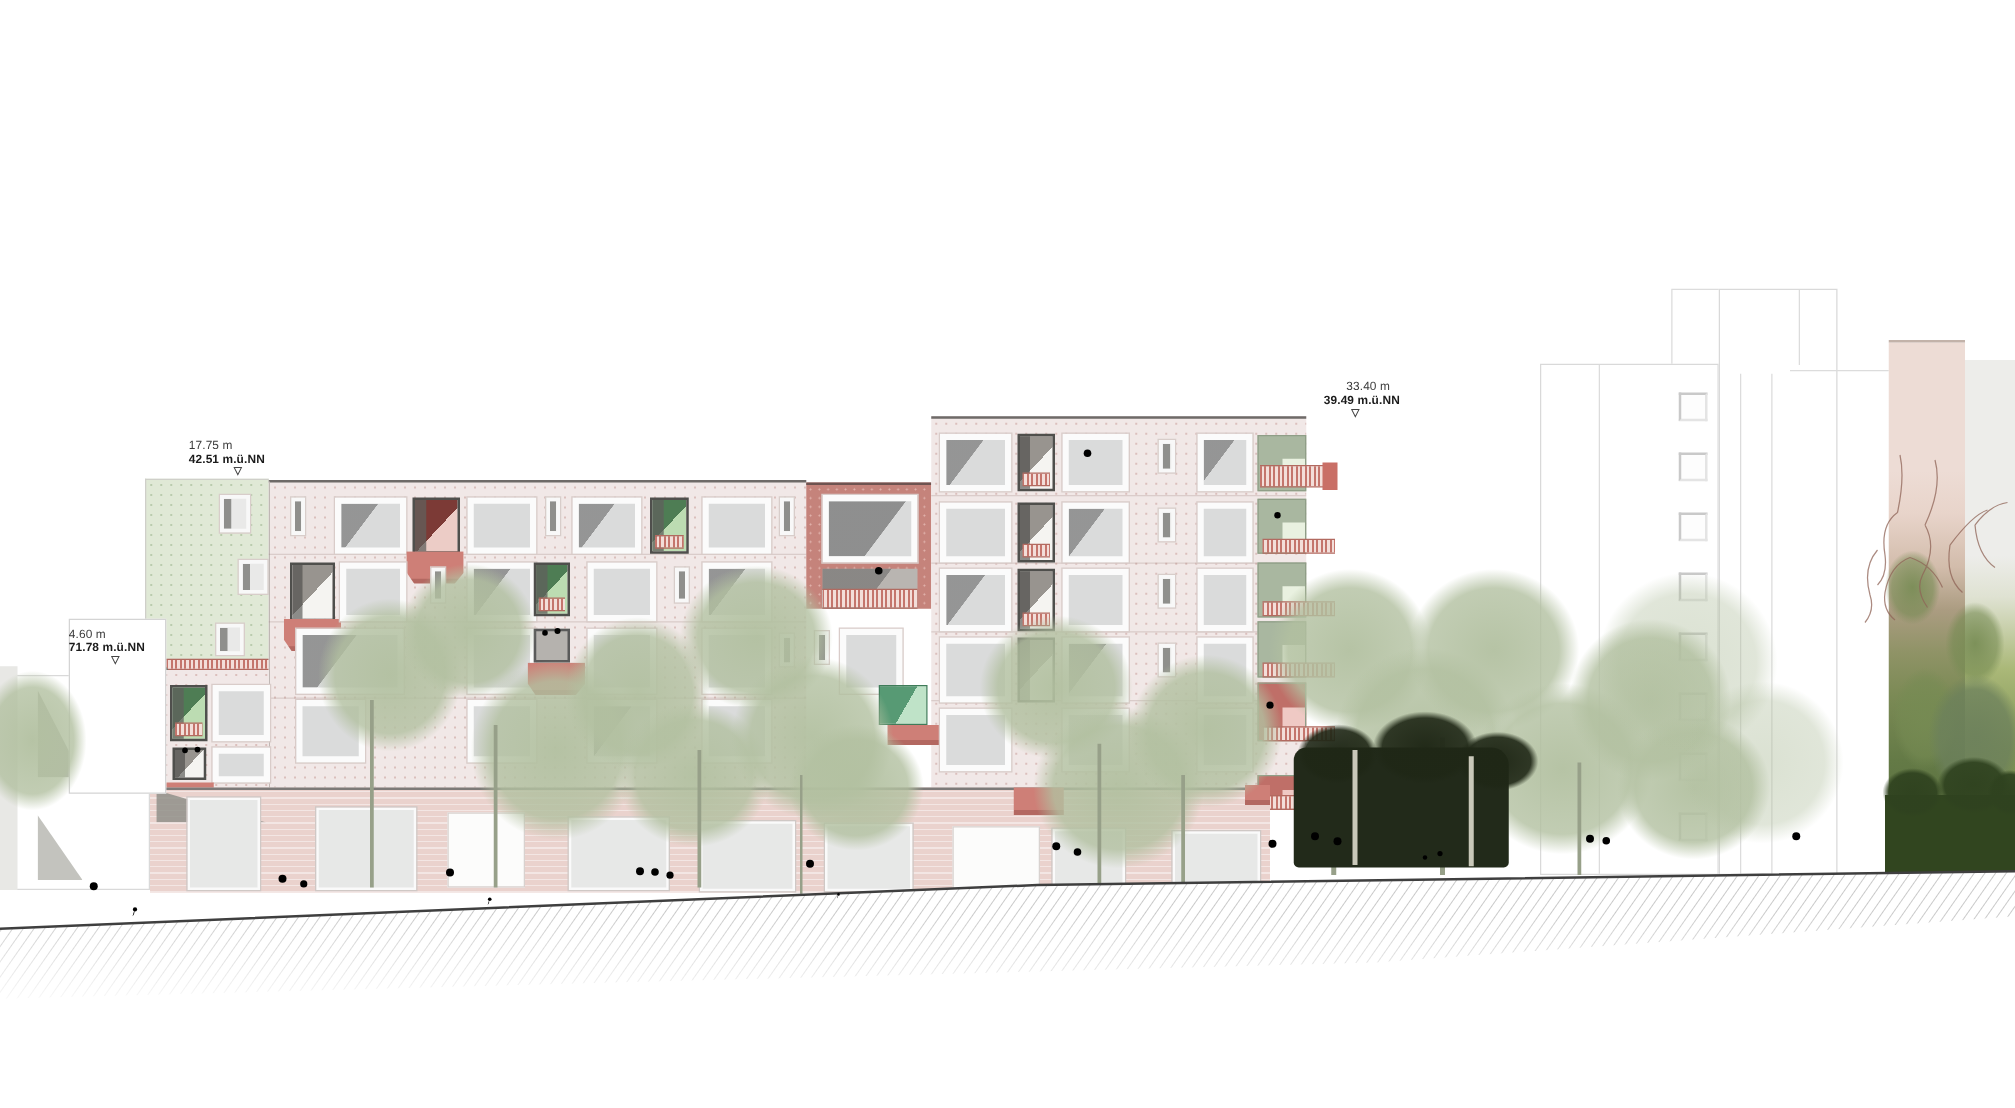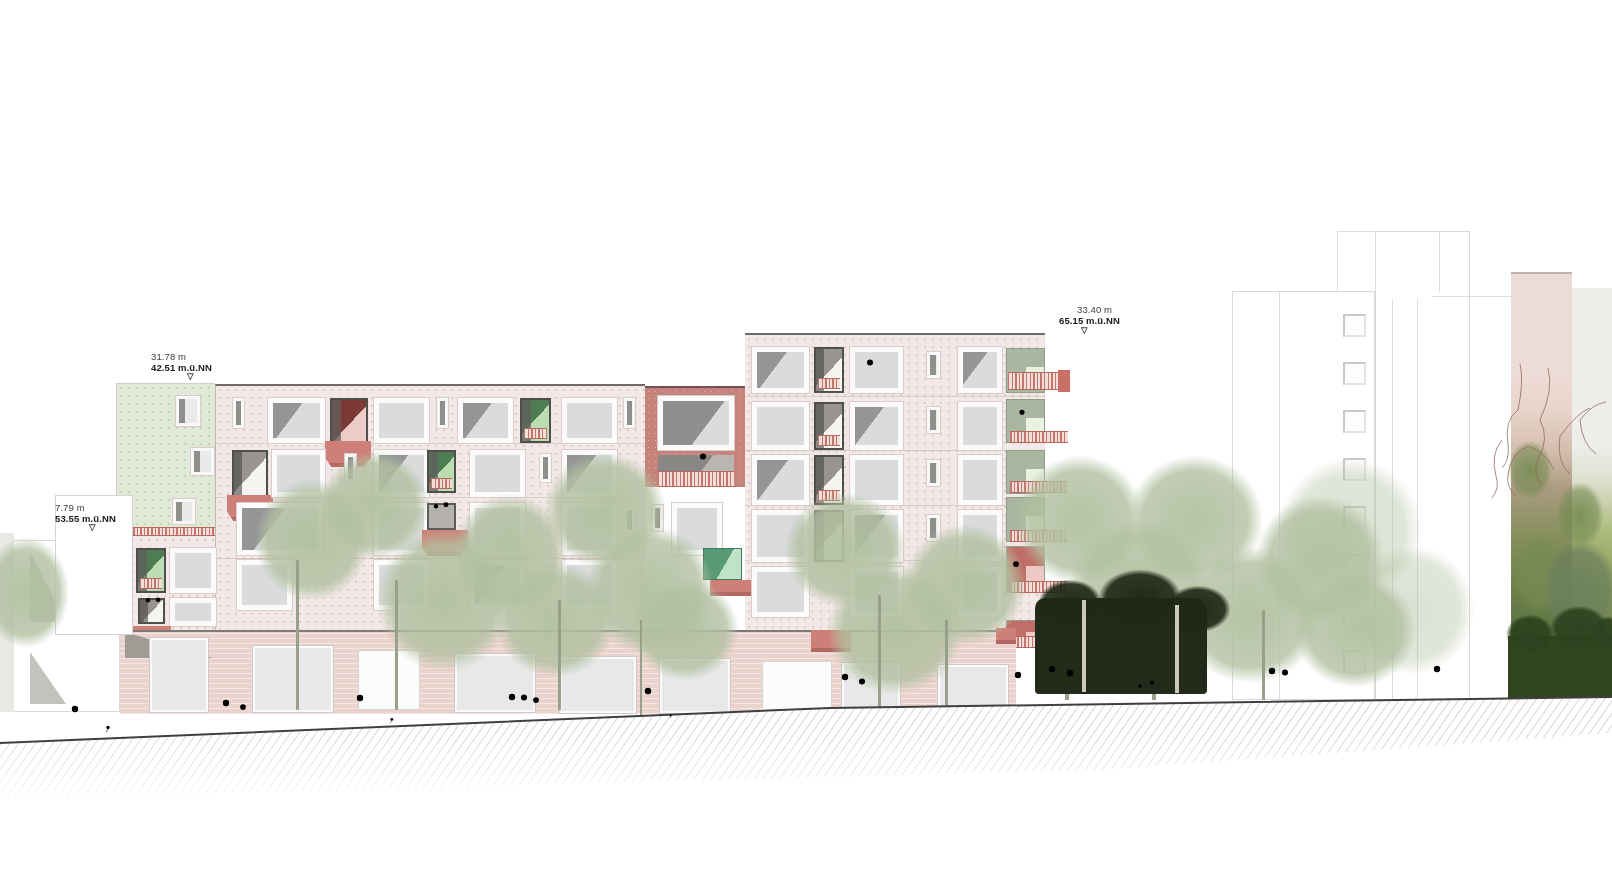--- a/index.html
+++ b/index.html
@@ -338,28 +338,28 @@
       <use href="#pers" transform="translate(1022,437) scale(0.8)"></use>
       <use href="#pers" transform="translate(1016,592) scale(0.9)"></use>
       <use href="#pers" transform="translate(436,528) scale(0.7)"></use>
       <use href="#pers" transform="translate(446,528) scale(0.75)"></use>
       <use href="#pers" transform="translate(148,622) scale(0.7)"></use>
       <use href="#pers" transform="translate(158,622) scale(0.72)"></use>
     </g>
   </svg>
 
   <div class="ann" style="left:151px;top:351px">
-    <div>31.78 m</div>
+    <div>17.75 m</div>
     <div class="lv">42.51 m.ü.NN</div>
     <b class="mk" style="left:36px;top:21px">▽</b>
   </div>
   <div class="ann" style="left:55px;top:502px">
-    <div>7.79 m</div>
-    <div class="lv">53.55 m.ü.NN</div>
+    <div>4.60 m</div>
+    <div class="lv">71.78 m.ü.NN</div>
     <b class="mk" style="left:34px;top:21px">▽</b>
   </div>
   <div class="ann" style="left:1059px;top:304px">
     <div style="padding-left:18px">33.40 m</div>
-    <div class="lv">65.15 m.ü.NN</div>
+    <div class="lv">39.49 m.ü.NN</div>
     <b class="mk" style="left:22px;top:22px">▽</b>
   </div>
 
 </div>
 
 </body></html>

